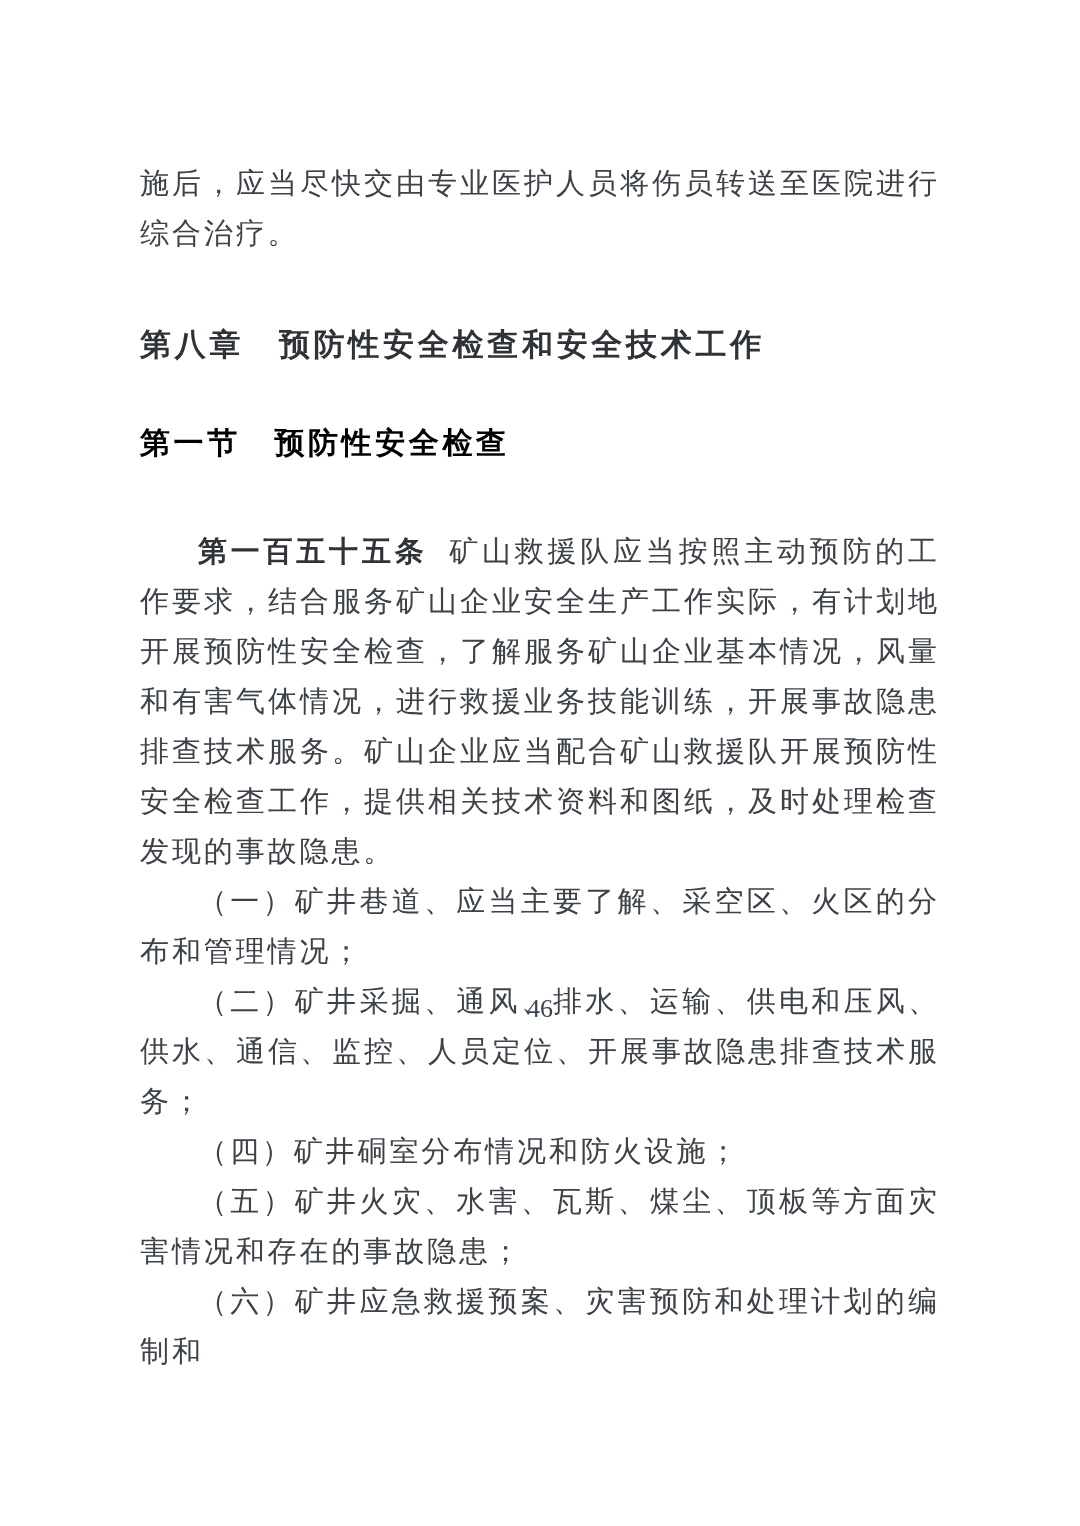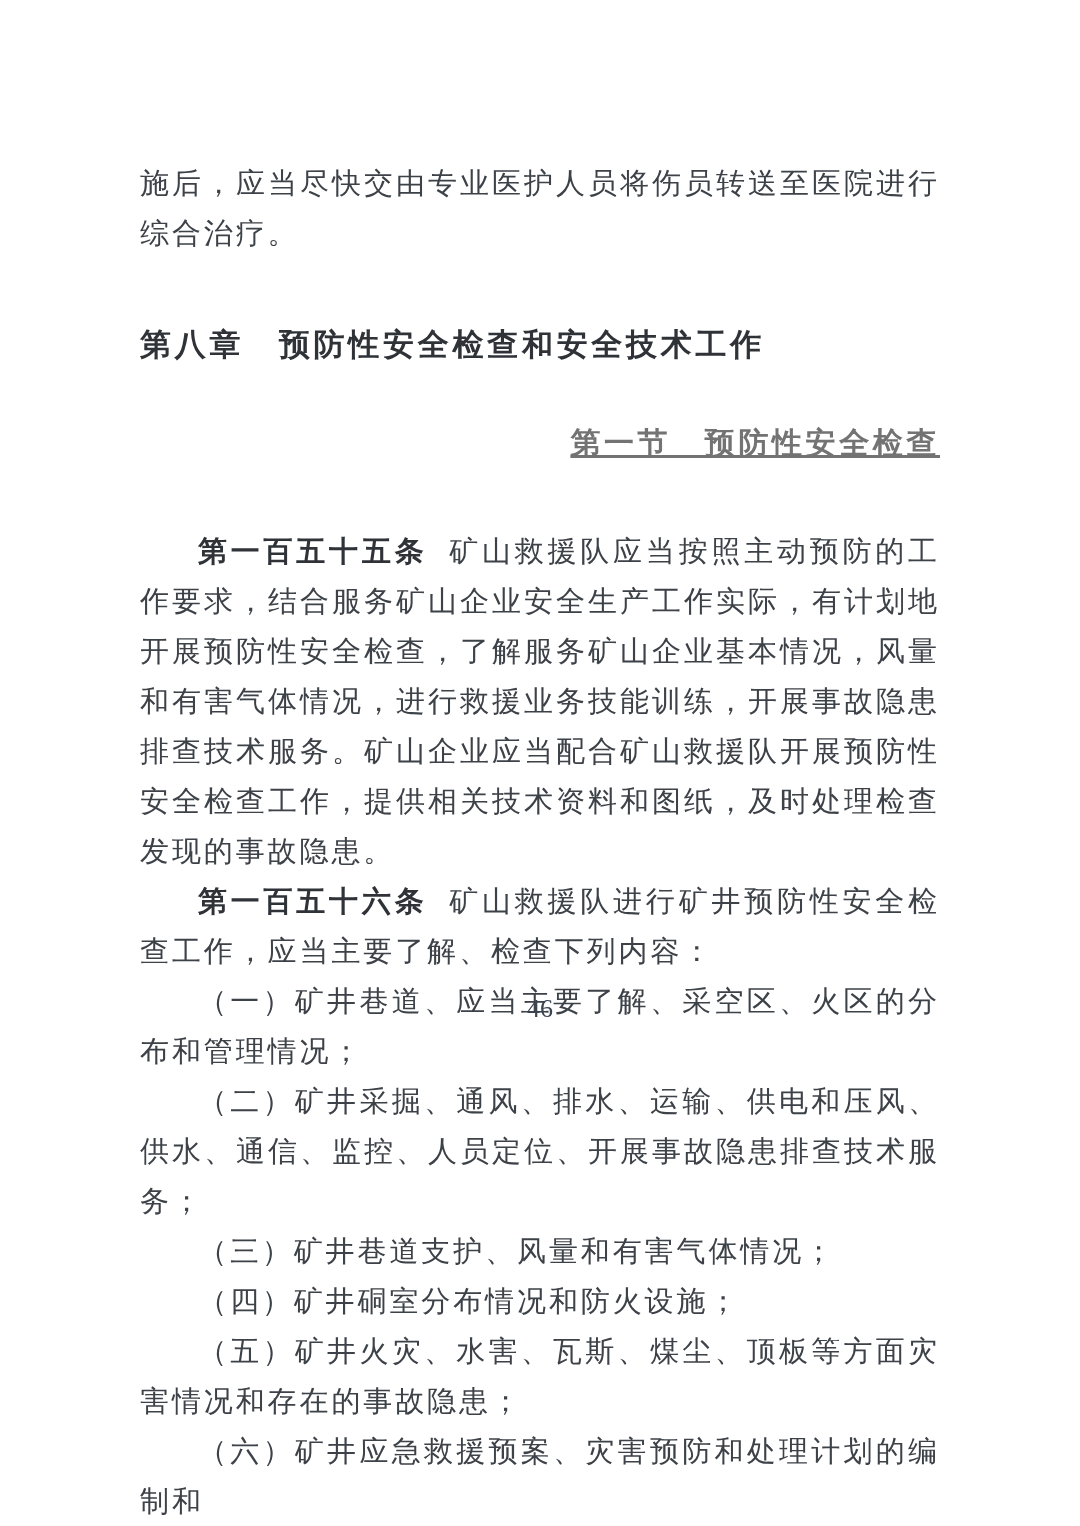--- a/index.html
+++ b/index.html
@@ -43,27 +43,26 @@
     font-weight: bold;
     color: #2f3338;
     letter-spacing: 0.12em;
     margin-top: 62px;
     line-height: 50px;
     text-indent: 0;
   }
   .section-heading {
     font-size: 30px;
     font-weight: bold;
-    color: #737373;
-    text-align: right;
+    color: #000000;
+    text-align: left;
     letter-spacing: 0.12em;
     margin-top: 48px;
     line-height: 50px;
     text-indent: 0;
-    text-decoration: underline;
   }
   .articles {
     margin-top: 58px;
   }
   .article-para {
     text-indent: 2em;
   }
   .article-num {
     font-weight: bold;
     color: #2f3338;
@@ -93,27 +92,25 @@
     <p class="para-continuation">施后，应当尽快交由专业医护人员将伤员转送至医院进行综合治疗。</p>
 
     <p class="chapter-heading">第八章　预防性安全检查和安全技术工作</p>
 
     <p class="section-heading">第一节　预防性安全检查</p>
 
     <div class="articles">
 
       <p class="article-para"><span class="article-num">第一百五十五条</span><span>矿山救援队应当按照主动预防的工作要求，结合服务矿山企业安全生产工作实际，有计划地开展预防性安全检查，了解服务矿山企业基本情况，风量和有害气体情况，进行救援业务技能训练，开展事故隐患排查技术服务。矿山企业应当配合矿山救援队开展预防性安全检查工作，提供相关技术资料和图纸，及时处理检查发现的事故隐患。</span></p>
 
-      <p class="article-para"><span class="article-num">第一百五十六条</span><span>矿山救援队进行矿井预防性安全检查工作，应当主要了解、检查下列内容：</span></p>
 
       <p class="list-item">（一）矿井巷道、应当主要了解、采空区、火区的分布和管理情况；</p>
 
       <p class="list-item">（二）矿井采掘、通风、排水、运输、供电和压风、供水、通信、监控、人员定位、开展事故隐患排查技术服务；</p>
 
-      <p class="list-item">（三）矿井巷道支护、风量和有害气体情况；</p>
 
       <p class="list-item">（四）矿井硐室分布情况和防火设施；</p>
 
       <p class="list-item">（五）矿井火灾、水害、瓦斯、煤尘、顶板等方面灾害情况和存在的事故隐患；</p>
 
       <p class="list-item">（六）矿井应急救援预案、灾害预防和处理计划的编制和</p>
 
     </div>
 
   </div>

